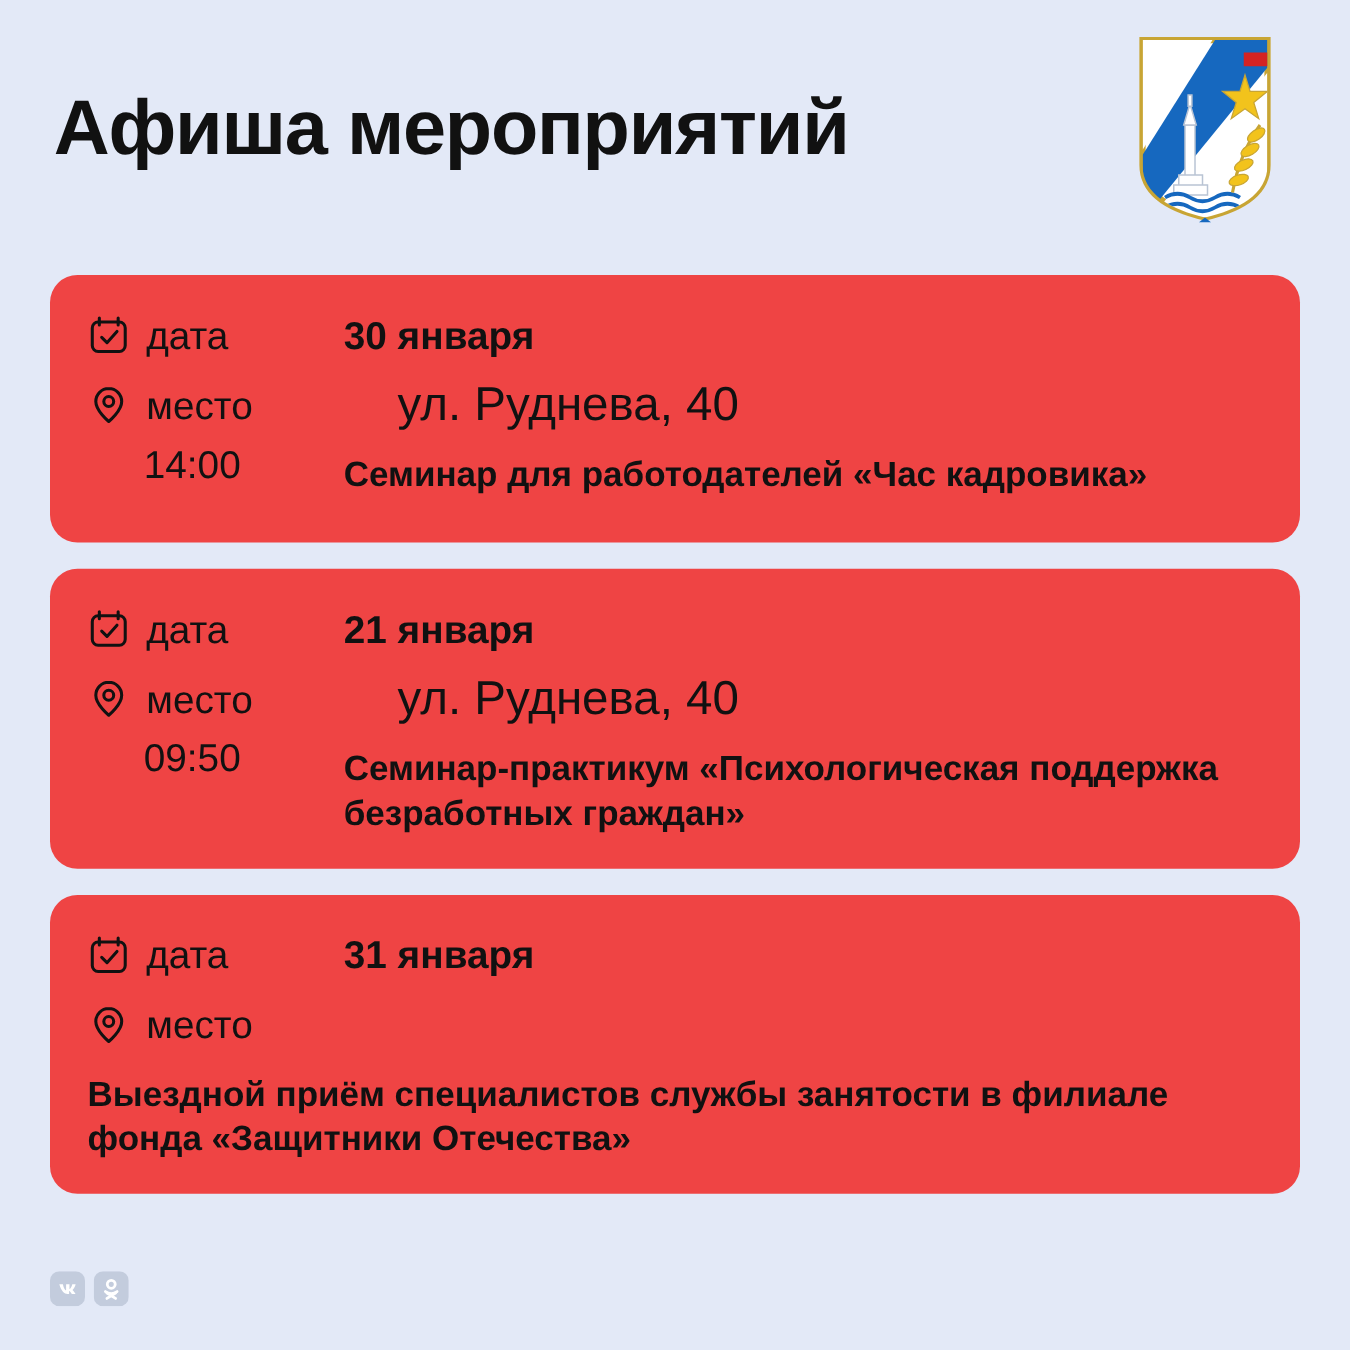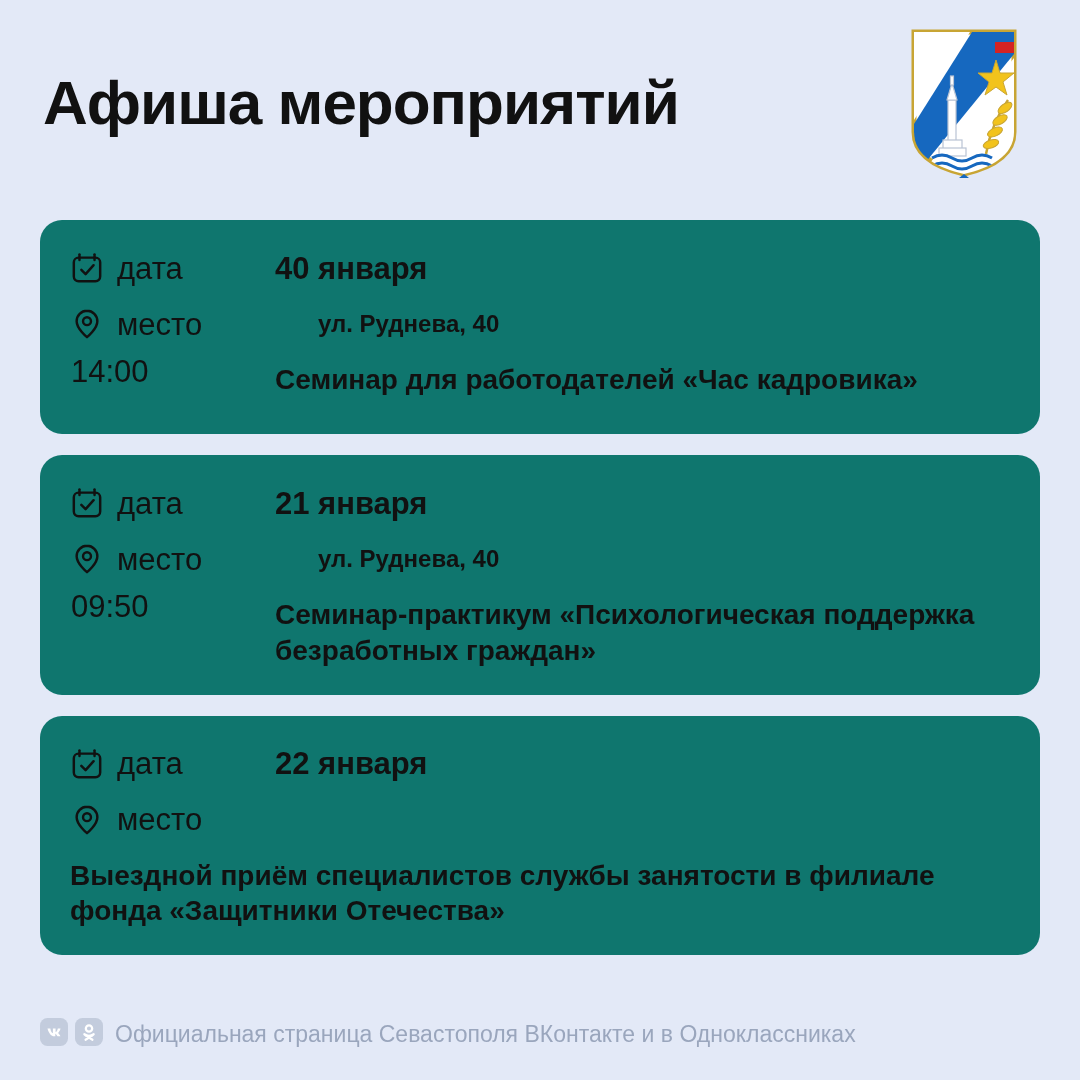--- a/index.html
+++ b/index.html
@@ -53,21 +53,21 @@
   }
 
   
   .cards {
     position: absolute;
     left: 40px;
     top: 220px;
     width: 1000px;
   }
   .card {
-    background: #0f766e;
+    background: #ef4444;
     border-radius: 22px;
     padding: 22px 30px 26px 30px;
     box-sizing: border-box;
     margin-bottom: 21px;
   }
   .row {
     display: flex;
     align-items: center;
     min-height: 52px;
   }
@@ -95,31 +95,32 @@
     color: #111;
     line-height: 1;
   }
   .value-date {
     font-size: 31px;
     font-weight: 700;
     color: #111;
     line-height: 1;
   }
   .value-place {
-    font-size: 24px;
-    font-weight: 700;
+    font-size: 38px;
+    font-weight: 400;
     color: #111;
     line-height: 1;
   }
   .time-text {
     font-size: 31px;
     font-weight: 400;
     color: #111;
     line-height: 1;
     padding-left: 1px;
+    margin-left: 44px;
   }
   .desc-text {
     font-size: 28px;
     font-weight: 700;
     color: #111;
     line-height: 1.28;
     padding-top: 6px;
   }
   .row.place { margin-top: 4px; gap: 43px; }
   .row.desc  { margin-top: 6px; }
@@ -205,21 +206,21 @@
           <span class="icon-box">
             <svg viewBox="0 0 34 34" width="32" height="32" xmlns="http://www.w3.org/2000/svg">
               <rect x="3" y="6" width="28" height="25" rx="5" fill="none" stroke="#111" stroke-width="2.6"></rect>
               <line x1="9" y1="2.5" x2="9" y2="8.5" stroke="#111" stroke-width="2.6" stroke-linecap="round"></line>
               <line x1="25" y1="2.5" x2="25" y2="8.5" stroke="#111" stroke-width="2.6" stroke-linecap="round"></line>
               <polyline points="11,19 15.5,23.5 24,14" fill="none" stroke="#111" stroke-width="2.6" stroke-linecap="round" stroke-linejoin="round"></polyline>
             </svg>
           </span>
           <span class="label-text">дата</span>
         </div>
-        <div class="value-date">40 января</div>
+        <div class="value-date">30 января</div>
       </div>
       <div class="row place">
         <div class="label-cell">
           <span class="icon-box">
             <svg viewBox="0 0 34 34" width="32" height="32" xmlns="http://www.w3.org/2000/svg">
               <path d="M17 3 C10.9 3 6 7.9 6 14 C6 22 17 31 17 31 C17 31 28 22 28 14 C28 7.9 23.1 3 17 3 Z" fill="none" stroke="#111" stroke-width="2.6" stroke-linejoin="round"></path>
               <circle cx="17" cy="14" r="4.2" fill="none" stroke="#111" stroke-width="2.6"></circle>
             </svg>
           </span>
           <span class="label-text">место</span>
@@ -275,21 +276,21 @@
           <span class="icon-box">
             <svg viewBox="0 0 34 34" width="32" height="32" xmlns="http://www.w3.org/2000/svg">
               <rect x="3" y="6" width="28" height="25" rx="5" fill="none" stroke="#111" stroke-width="2.6"></rect>
               <line x1="9" y1="2.5" x2="9" y2="8.5" stroke="#111" stroke-width="2.6" stroke-linecap="round"></line>
               <line x1="25" y1="2.5" x2="25" y2="8.5" stroke="#111" stroke-width="2.6" stroke-linecap="round"></line>
               <polyline points="11,19 15.5,23.5 24,14" fill="none" stroke="#111" stroke-width="2.6" stroke-linecap="round" stroke-linejoin="round"></polyline>
             </svg>
           </span>
           <span class="label-text">дата</span>
         </div>
-        <div class="value-date">22 января</div>
+        <div class="value-date">31 января</div>
       </div>
       <div class="row place">
         <div class="label-cell">
           <span class="icon-box">
             <svg viewBox="0 0 34 34" width="32" height="32" xmlns="http://www.w3.org/2000/svg">
               <path d="M17 3 C10.9 3 6 7.9 6 14 C6 22 17 31 17 31 C17 31 28 22 28 14 C28 7.9 23.1 3 17 3 Z" fill="none" stroke="#111" stroke-width="2.6" stroke-linejoin="round"></path>
               <circle cx="17" cy="14" r="4.2" fill="none" stroke="#111" stroke-width="2.6"></circle>
             </svg>
           </span>
           <span class="label-text">место</span>
@@ -312,16 +313,15 @@
       </span>
       <span>
         <svg viewBox="0 0 30 30" width="28" height="28" xmlns="http://www.w3.org/2000/svg">
           <rect x="0" y="0" width="30" height="30" rx="8" fill="#c3ccdd"></rect>
           <circle cx="15" cy="11.2" r="3.4" fill="none" stroke="#ffffff" stroke-width="2.4"></circle>
           <path d="M10 17.4 c3 2.1 7 2.1 10 0" fill="none" stroke="#ffffff" stroke-width="2.4" stroke-linecap="round"></path>
           <path d="M11.3 23.3 L18.7 18.6 M18.7 23.3 L11.3 18.6" stroke="#ffffff" stroke-width="2.4" stroke-linecap="round"></path>
         </svg>
       </span>
     </div>
-    <div class="footer-text">Официальная страница Севастополя ВКонтакте и в Одноклассниках</div>
   </div>
 
 </div>
 
 </body></html>

